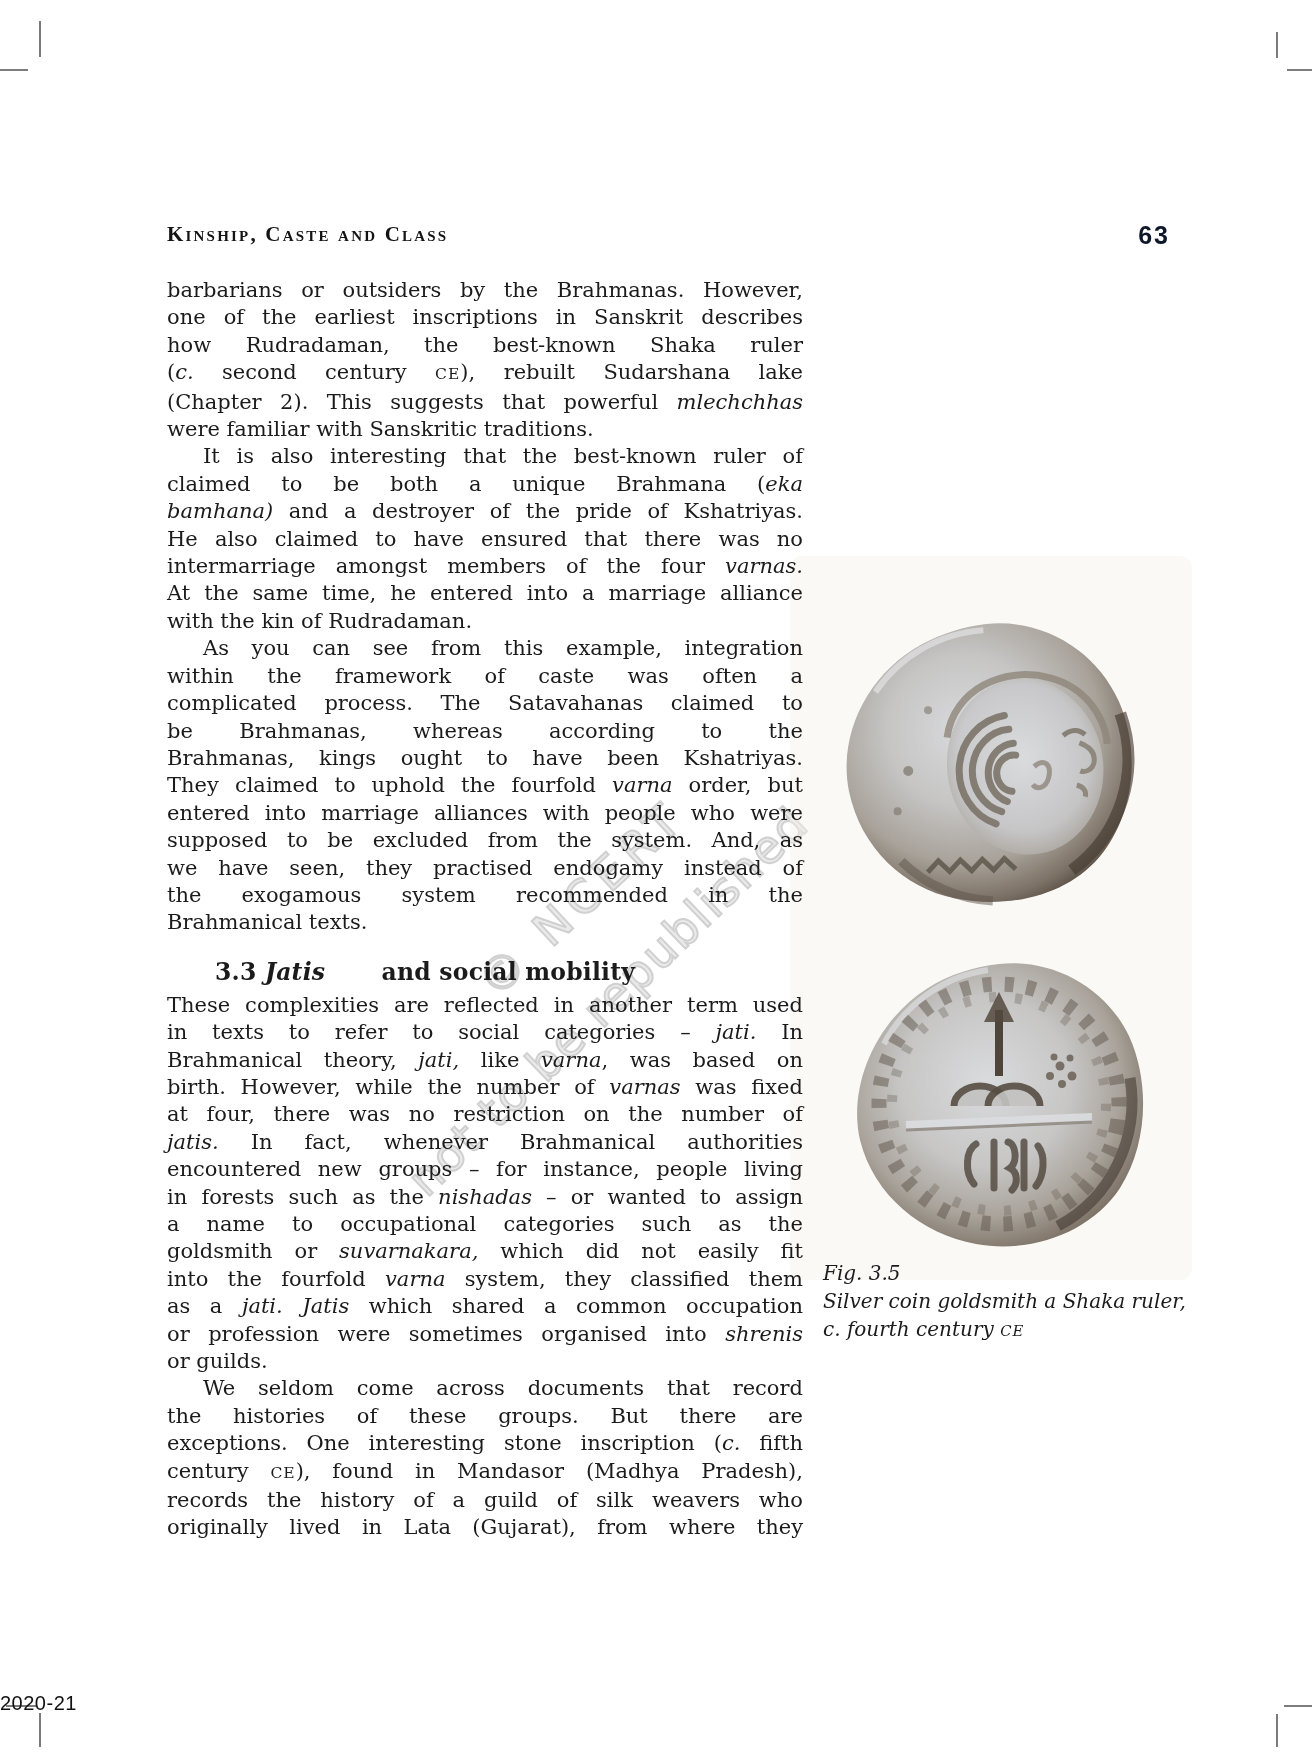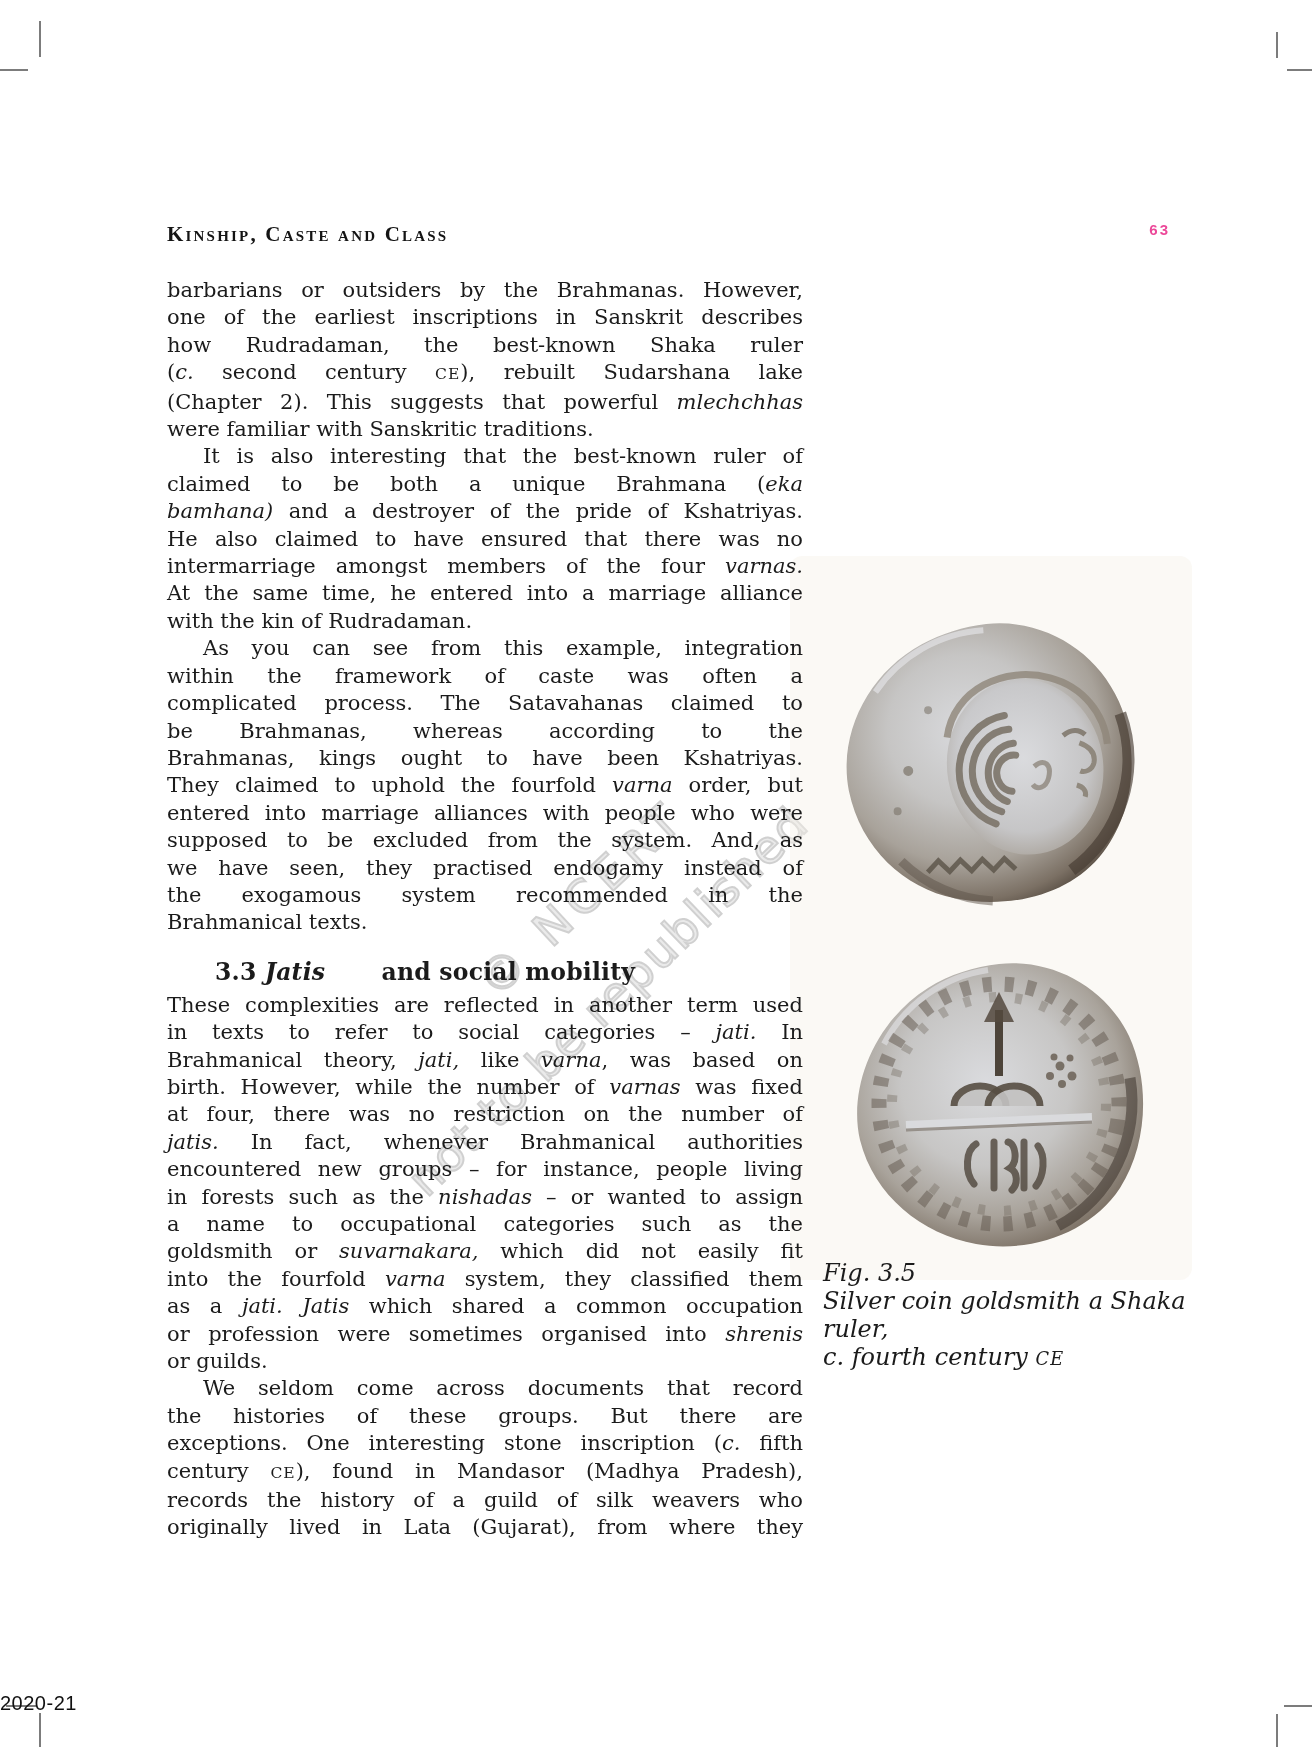--- a/index.html
+++ b/index.html
@@ -19,22 +19,22 @@
     position:absolute;left:167px;top:222px;
     font-family:"Liberation Serif", serif;
     font-variant:small-caps;
     font-weight:bold;
     font-size:21px;letter-spacing:2.2px;
     color:#141414;white-space:nowrap;
   }
   .folio{
     position:absolute;right:142px;top:221px;
     font-family:"Liberation Sans", sans-serif;
-    font-weight:bold;font-size:15px;letter-spacing:2px;
-    color:#ec4899;
+    font-weight:bold;font-size:25px;letter-spacing:2px;
+    color:#0f172a;
     text-align:right;
   }
   
   .wm{
     position:absolute;
     font-family:"DejaVu Sans", sans-serif;
     color:#d9d9d9;
     -webkit-text-stroke:2px #ababab;
     opacity:0.55;
     white-space:nowrap;
@@ -64,21 +64,21 @@
   
   .photo-area{
     position:absolute;left:790px;top:556px;width:402px;height:724px;
     background:#f6f2e9;opacity:0.45;border-radius:12px;z-index:1;
   }
   .coin{position:absolute;z-index:2;}
   .coin-1{left:838px;top:618px;width:306px;height:290px;transform:rotate(-2deg);}
   .coin-2{left:848px;top:958px;width:302px;height:298px;}
   .fig-caption{
     position:absolute;left:823px;top:1259px;width:370px;
-    font-style:italic;font-size:24px;line-height:28px;z-index:2;
+    font-style:italic;font-size:20px;line-height:28px;z-index:2;
   }
   
   .footer{
     position:absolute;left:0;right:0;top:1692px;
     text-align:left;
     font-family:"Liberation Sans", sans-serif;
     font-size:20px;letter-spacing:0.5px;color:#111;
   }
 </style>
 </head>

